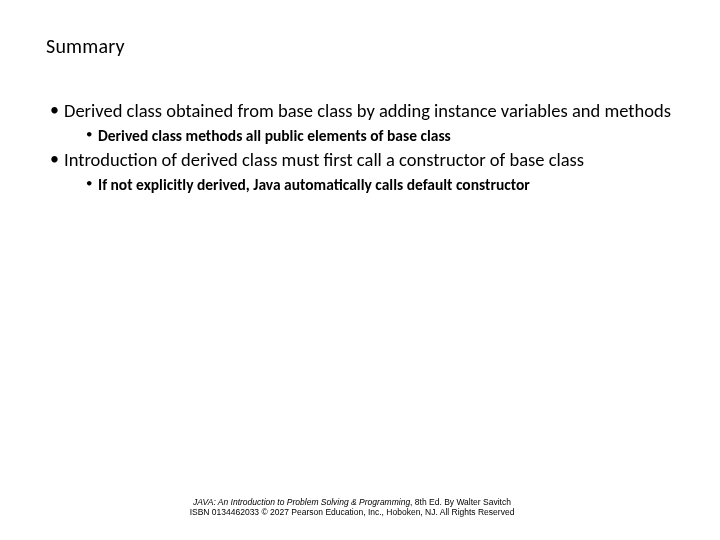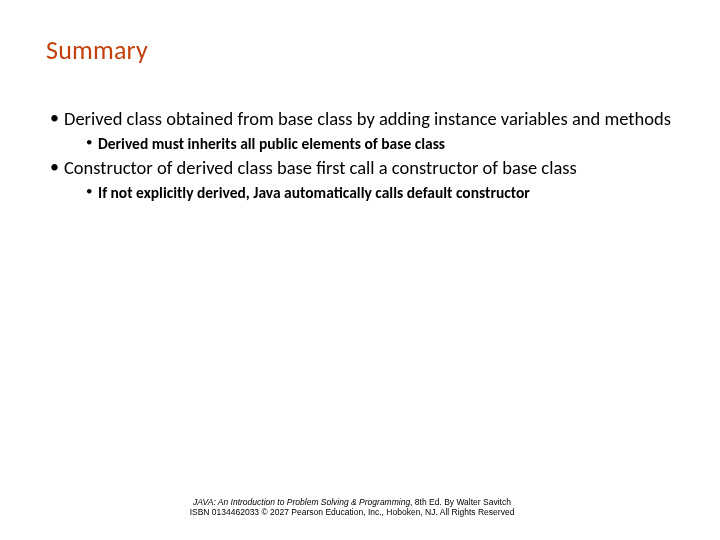--- a/index.html
+++ b/index.html
@@ -10,23 +10,23 @@
     color: #000000;
     position: relative;
   }
   .slide {
     width: 720px;
     height: 540px;
     padding: 34px 46px 0 46px;
     position: relative;
   }
   .title {
-    font-size: 26px;
+    font-size: 20px;
     font-weight: 400;
-    color: #c2410c;
+    color: #000000;
     margin-bottom: 42px;
     letter-spacing: 0.2px;
   }
   ul.outer {
     list-style: none;
     padding-left: 4px;
   }
   ul.outer > li {
     font-size: 18.5px;
     line-height: 1.22;
@@ -82,26 +82,26 @@
 
 <div class="slide">
 
   <h1 class="title">Summary</h1>
 
   <ul class="outer">
     <li>
       <span>Derived class obtained from base class by adding instance variables and methods</span>
       <ul class="inner">
         <li>
-          <span>Derived must inherits all public elements of base class</span>
+          <span>Derived class methods all public elements of base class</span>
         </li>
       </ul>
     </li>
     <li>
-      <span>Constructor of derived class base first call a constructor of base class</span>
+      <span>Introduction of derived class must first call a constructor of base class</span>
       <ul class="inner">
         <li>
           <span>If not explicitly derived, Java automatically calls default constructor</span>
         </li>
       </ul>
     </li>
   </ul>
 
   <div class="footer">
     <div class="line1">

